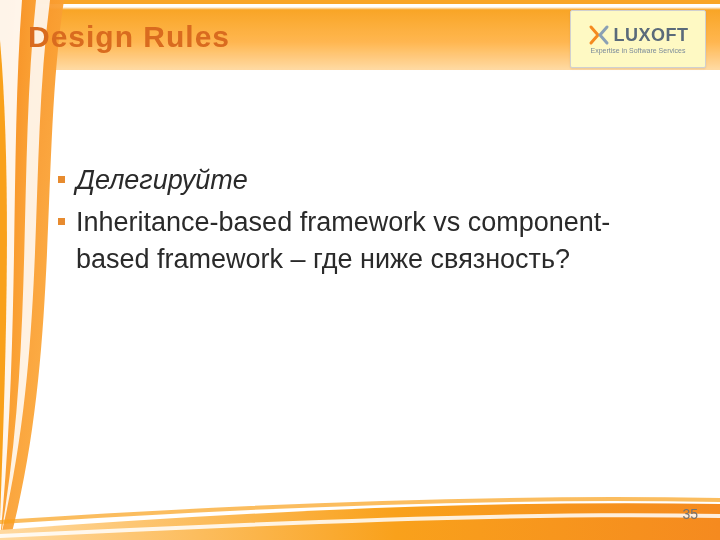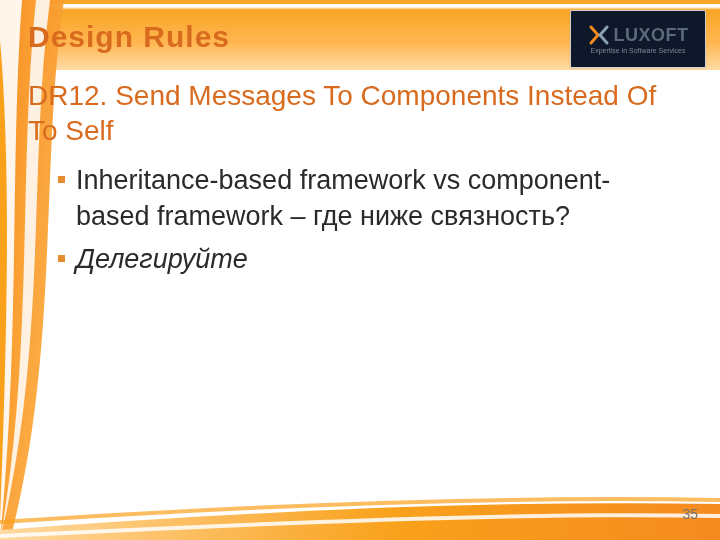--- a/index.html
+++ b/index.html
@@ -39,21 +39,21 @@
     height: 540px;
     overflow: hidden;
   }
   
   .logo-frame {
     position: absolute;
     top: 10px;
     right: 14px;
     width: 136px;
     height: 58px;
-    background: #0f172a;
+    background: #fef9c3;
     border: 1px solid #d0d0d0;
     border-radius: 2px;
     box-shadow: 0 1px 2px rgba(0,0,0,0.08);
     display: flex;
     flex-direction: column;
     align-items: center;
     justify-content: center;
     padding: 4px 6px;
   }
   .logo-row { display: flex; align-items: center; gap: 4px; }
@@ -165,28 +165,27 @@
           <path d="M19 3 L12 11 L19 19" stroke="#8aa0b4" stroke-width="3" fill="none" stroke-linecap="round"></path>
         </svg>
       </span>
       <span class="logo-text">LUXOFT</span>
     </div>
     <div class="logo-tagline">Expertise in Software Services</div>
   </div>
 
   <div class="title">Design Rules</div>
 
-  <div class="subtitle">DR12. Send Messages To Components Instead Of To Self</div>
 
   <div class="bullets">
+    <div class="bullet italic">
+      <span>Делегируйте</span>
+    </div>
     <div class="bullet">
       <span>Inheritance-based framework vs component-based framework – где ниже связность?</span>
-    </div>
-    <div class="bullet italic">
-      <span>Делегируйте</span>
     </div>
   </div>
 
   <div class="footer-swoosh">
     <svg width="720" height="46" viewBox="0 0 720 46" preserveAspectRatio="none">
       <defs>
         <linearGradient id="fg" x1="0" y1="0" x2="1" y2="0">
           <stop offset="0%" stop-color="#ffd9a0"></stop>
           <stop offset="55%" stop-color="#f9a11b"></stop>
           <stop offset="100%" stop-color="#f58a1f"></stop>

